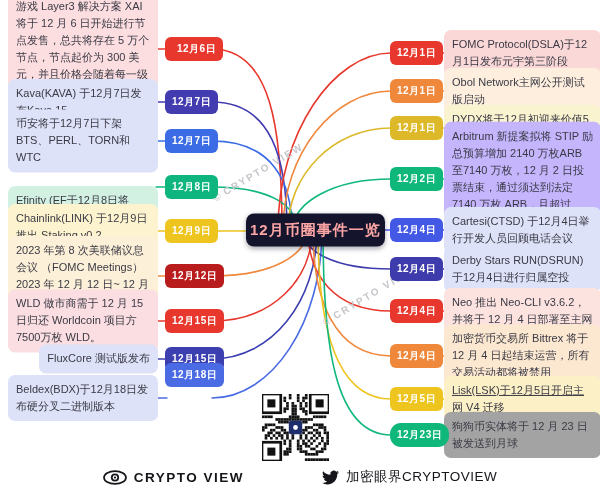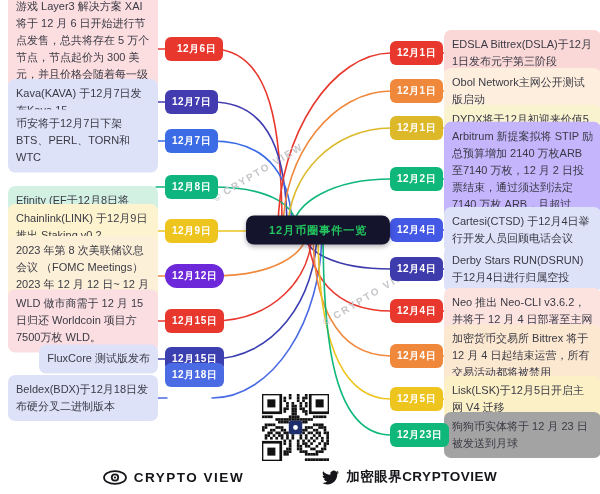--- a/index.html
+++ b/index.html
@@ -16,37 +16,37 @@
   }
   .event-box.right{max-width:141px;}
   .date-badge{
     position:absolute;transform:translateY(-50%);z-index:3;
     padding:5px 7px;border-radius:6px;
     font-size:10px;font-weight:bold;color:#ffffff;white-space:nowrap;
     letter-spacing:0.5px;
   }
   #center-node{
     position:absolute;left:246px;top:230px;transform:translateY(-50%);z-index:4;
-    background:#14152c;color:#22c55e;border-radius:8px;
-    padding:7px 23px;font-size:11px;font-weight:bold;letter-spacing:1px;
+    background:#14152c;color:#fca5a5;border-radius:8px;
+    padding:7px 4px;font-size:15px;font-weight:bold;letter-spacing:1px;
     white-space:nowrap;box-shadow:0 2px 5px rgba(20,21,44,0.35);
   }
   .watermark{
     position:absolute;z-index:1;color:#c6c6cb;font-size:10px;font-weight:bold;
     letter-spacing:2px;white-space:nowrap;transform:translate(-50%,-50%) rotate(-31deg);
   }
   .watermark .wm-eye{font-weight:normal;letter-spacing:0;}
   #qr{position:absolute;left:262px;top:394px;z-index:3;}
   #footer{
     position:absolute;left:0;top:462px;width:600px;height:30px;z-index:3;
     display:flex;align-items:center;justify-content:center;gap:78px;
   }
   .brand-group{display:flex;align-items:center;gap:7px;}
   .brand-text{font-size:13.5px;font-weight:bold;color:#15151a;letter-spacing:1.5px;}
-  .tw-text{font-size:13.5px;font-weight:bold;color:#15151a;letter-spacing:0.5px;}
+  .tw-text{font-size:13.5px;font-weight:normal;color:#15151a;letter-spacing:0.5px;}
 </style>
 </head>
 <body>
 
 <div id="stage">
   <svg id="links" width="600" height="494">
       <path d="M 156 49 L 167 49" stroke="#e8382e" stroke-width="1.4" fill="none" stroke-linecap="round"></path>
       <path d="M 212 49 C 272 49, 282 130.45, 282 230" stroke="#e8382e" stroke-width="1.6" fill="none" stroke-linecap="round"></path>
       <path d="M 156 102 L 167 102" stroke="#433cb0" stroke-width="1.4" fill="none" stroke-linecap="round"></path>
       <path d="M 212 102 C 272 102, 287 159.6, 287 230" stroke="#433cb0" stroke-width="1.6" fill="none" stroke-linecap="round"></path>
@@ -318,41 +318,41 @@
 <div class="date-badge" style="background: rgb(232, 56, 46); top: 49px; left: 165px; padding-left: 12px;">12月6日</div>
     <div class="event-box" style="background: rgb(252, 222, 224); top: 49px; right: 442px;">游戏 Layer3 解决方案 XAI 将于 12 月 6 日开始进行节点发售，总共将存在 5 万个节点，节点起价为 300 美元，并且价格会随着每一级别的增加而上涨</div>
     <div class="date-badge" style="background: rgb(67, 60, 176); top: 102px; left: 165px;">12月7日</div>
     <div class="event-box" style="background: rgb(222, 226, 248); top: 102px; right: 442px;">Kava(KAVA) 于12月7日发布Kava 15</div>
     <div class="date-badge" style="background: rgb(59, 108, 230); top: 141px; left: 165px;">12月7日</div>
     <div class="event-box" style="background: rgb(222, 226, 248); top: 141px; right: 442px;">币安将于12月7日下架BTS、PERL、TORN和WTC</div>
     <div class="date-badge" style="background: rgb(14, 181, 126); top: 187px; left: 165px;">12月8日</div>
     <div class="event-box" style="background: rgb(211, 241, 227); top: 187px; right: 442px; margin-top: 39px;">Efinity (EF于12月8日将 200M NFT 和代币从以太坊和JumpNet 迁移到 Enjin 区块链</div>
     <div class="date-badge" style="background: rgb(238, 196, 30); top: 231px; left: 165px;">12月9日</div>
     <div class="event-box" style="background: rgb(253, 243, 207); top: 227px; right: 442px;">Chainlink(LINK) 于12月9日推出 Staking v0.2</div>
-    <div class="date-badge" style="background: #6d28d9; top: 276px; left: 165px; border-radius: 12px;">12月12日</div>
+    <div class="date-badge" style="background: #b91c1c; top: 276px; left: 165px;">12月12日</div>
     <div class="event-box" style="background: rgb(253, 240, 216); top: 276px; right: 442px;">2023 年第 8 次美联储议息会议 （FOMC Meetings） 2023 年 12 月 12 日~ 12 月 13 日</div>
     <div class="date-badge" style="background: rgb(232, 56, 46); top: 321px; left: 165px;">12月15日</div>
     <div class="event-box" style="background: rgb(251, 222, 225); top: 321px; right: 442px;">WLD 做市商需于 12 月 15 日归还 Worldcoin 项目方 7500万枚 WLD。</div>
     <div class="date-badge" style="background: rgb(60, 63, 176); top: 359px; left: 165px;">12月15日</div>
     <div class="event-box" style="background: rgb(222, 226, 248); top: 359px; right: 442px;">FluxCore 测试版发布</div>
     <div class="date-badge" style="background: rgb(74, 107, 228); top: 375px; left: 165px;">12月18日</div>
     <div class="event-box" style="background: rgb(222, 226, 248); top: 398px; right: 442px;">Beldex(BDX)于12月18日发布硬分叉二进制版本</div>
     <div class="date-badge" style="background: rgb(232, 56, 46); top: 53px; left: 390px;">12月1日</div>
-    <div class="event-box right" style="background: rgb(251, 216, 216); top: 53px; left: 444px;">EDSLA Bittrex(DSLA)于12月1日发布元宇第三阶段</div>
+    <div class="event-box right" style="background: rgb(251, 216, 216); top: 53px; left: 444px;">FOMC Protocol(DSLA)于12月1日发布元宇第三阶段</div>
     <div class="date-badge" style="background: rgb(240, 136, 60); top: 91px; left: 390px;">12月1日</div>
     <div class="event-box right" style="background: rgb(253, 238, 221); top: 91px; left: 444px;">Obol Network主网公开测试版启动</div>
     <div class="date-badge" style="background: rgb(221, 185, 42); top: 128px; left: 390px;">12月1日</div>
     <div class="event-box right" style="background: rgb(250, 243, 207); top: 128px; left: 444px;">DYDX将于12月初迎来价值5亿美元的大规模代币解锁</div>
     <div class="date-badge" style="background: rgb(15, 184, 122); top: 179px; left: 390px;">12月2日</div>
     <div class="event-box right" style="background: #c4b5fd; top: 179px; left: 444px;">Arbitrum 新提案拟将 STIP 励总预算增加 2140 万枚ARB 至7140 万枚，12 月 2 日投票结束，通过须达到法定7140 万枚 ARB，且超过 50% 的赞成票</div>
     <div class="date-badge" style="background: rgb(68, 88, 230); top: 230px; left: 390px;">12月4日</div>
     <div class="event-box right" style="background: rgb(222, 226, 248); top: 230px; left: 444px;">Cartesi(CTSD) 于12月4日举行开发人员回顾电话会议</div>
     <div class="date-badge" style="background: rgb(62, 60, 172); top: 269px; left: 390px;">12月4日</div>
     <div class="event-box right" style="background: rgb(222, 226, 248); top: 269px; left: 444px;">Derby Stars RUN(DSRUN)于12月4日进行归属空投</div>
     <div class="date-badge" style="background: rgb(232, 56, 46); top: 311px; left: 390px;">12月4日</div>
     <div class="event-box right" style="background: rgb(252, 227, 223); top: 311px; left: 444px;">Neo 推出 Neo-CLI v3.6.2，并将于 12 月 4 日部署至主网</div>
     <div class="date-badge" style="background: rgb(240, 136, 60); top: 356px; left: 390px;">12月4日</div>
     <div class="event-box right" style="background: rgb(252, 232, 208); top: 356px; left: 444px;">加密货币交易所 Bittrex 将于 12 月 4 日起结束运营，所有交易活动都将被禁用</div>
     <div class="date-badge" style="background: rgb(238, 196, 30); top: 399px; left: 390px;">12月5日</div>
-    <div class="event-box right" style="background: rgb(251, 240, 198); top: 399px; left: 444px;">Lisk(LSK)于12月5日开启主网 V4 迁移</div>
-    <div class="date-badge" style="background: rgb(15, 184, 122); top: 435px; left: 390px;">12月23日</div>
+    <div class="event-box right" style="background: rgb(251, 240, 198); top: 399px; left: 444px; text-decoration: underline;">Lisk(LSK)于12月5日开启主网 V4 迁移</div>
+    <div class="date-badge" style="background: rgb(15, 184, 122); top: 435px; left: 390px; border-radius: 11px;">12月23日</div>
     <div class="event-box right" style="background: #a3a3a3; top: 435px; left: 444px;">狗狗币实体将于 12 月 23 日被发送到月球</div>
   </div>
 
 </body></html>

